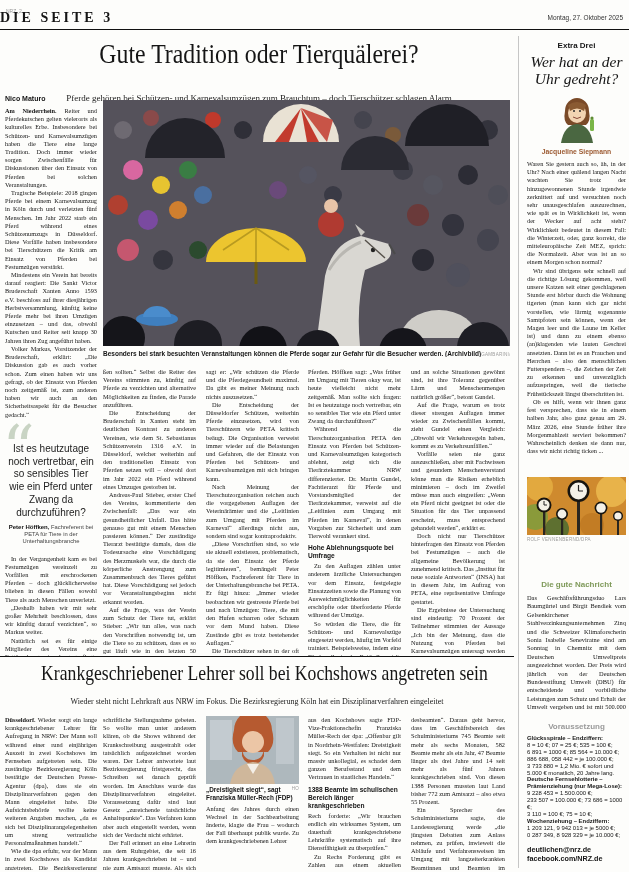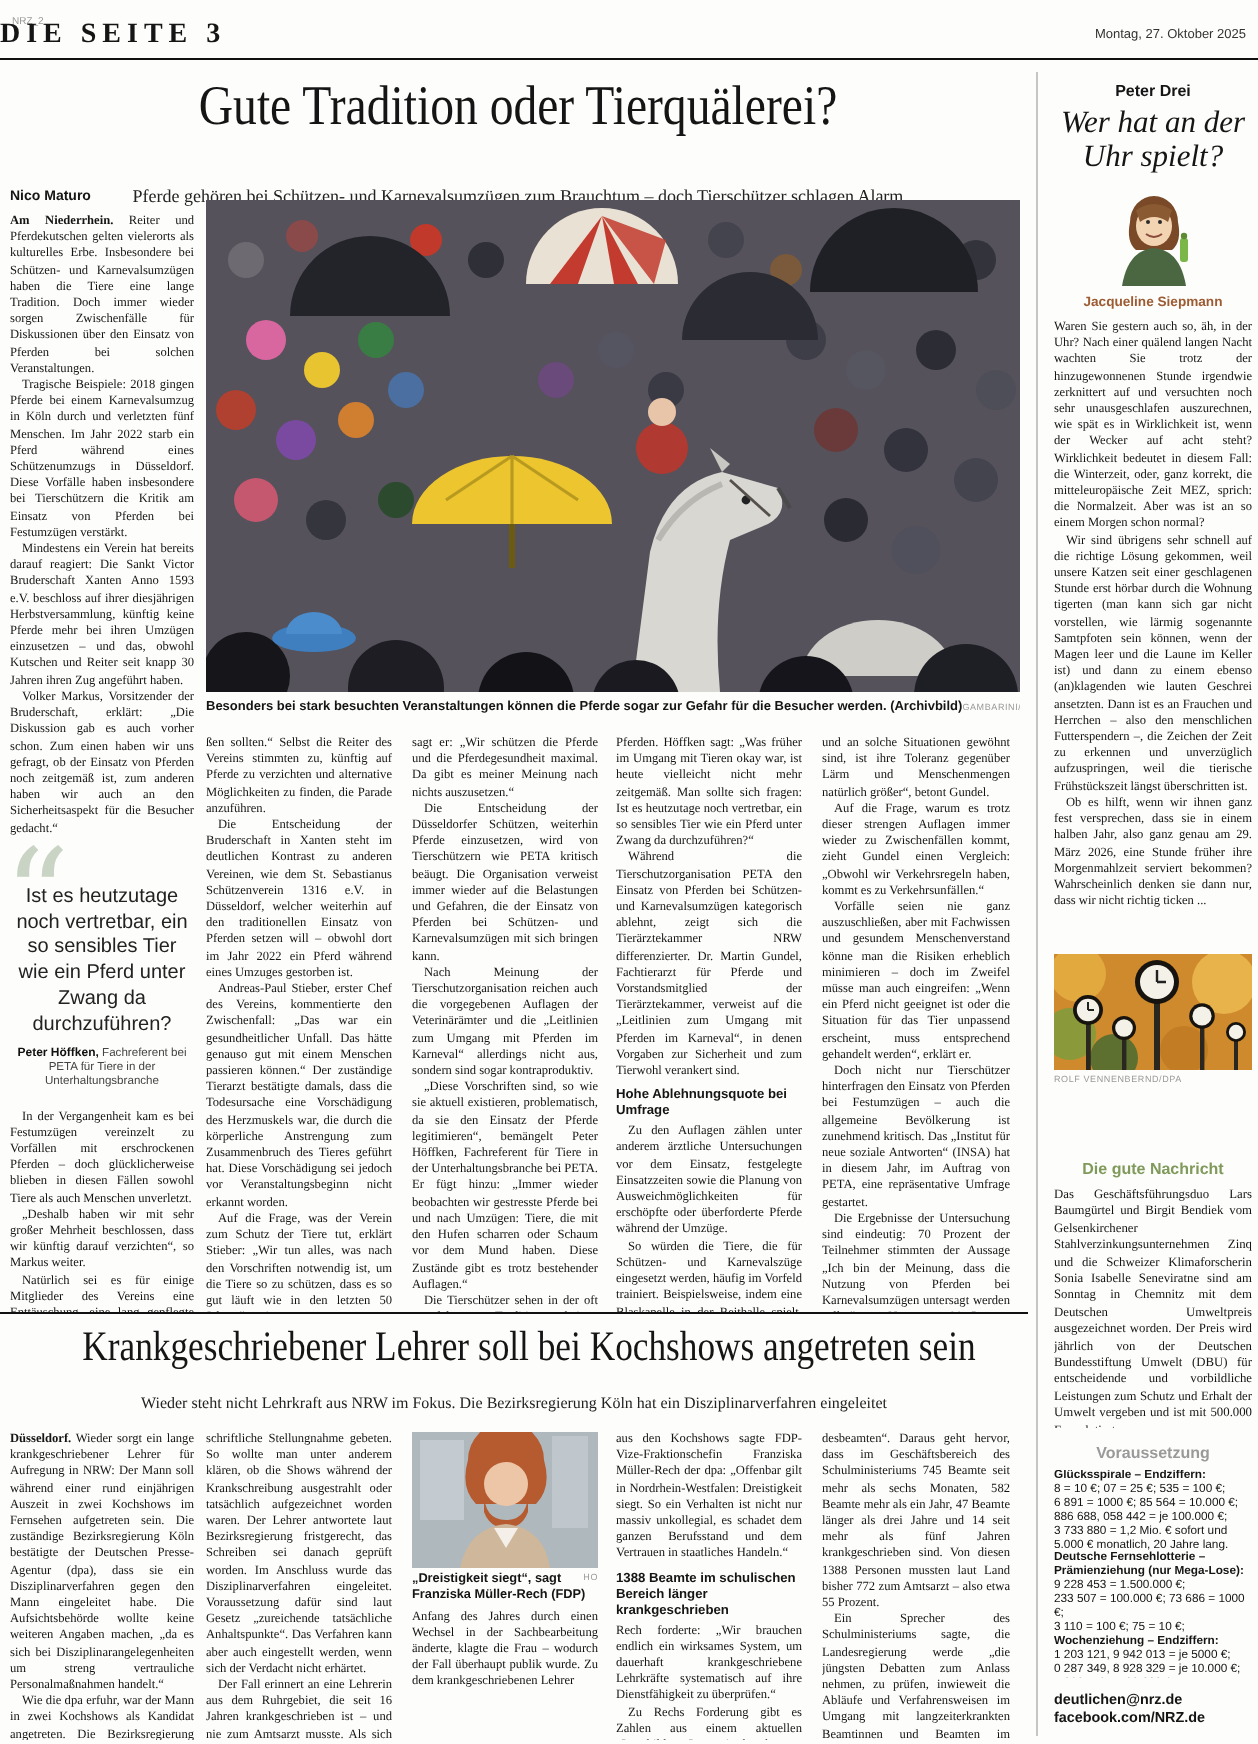--- a/index.html
+++ b/index.html
@@ -257,22 +257,22 @@
     <div>
         <p>Rech forderte: „Wir brauchen endlich ein wirksames System, um dauerhaft krankgeschriebene Lehrkräfte systematisch auf ihre Dienstfähigkeit zu überprüfen.“</p>
         <p>Zu Rechs Forderung gibt es Zahlen aus einem aktuellen „Lagebild zu Langzeiterkrankungen bei Lan-</p>
       </div>
   </div>
   <div id="b-col5" class="colbase">
       <p>desbeamten“. Daraus geht hervor, dass im Geschäftsbereich des Schulministeriums 745 Beamte seit mehr als sechs Monaten, 582 Beamte mehr als ein Jahr, 47 Beamte länger als drei Jahre und 14 seit mehr als fünf Jahren krankgeschrieben sind. Von diesen 1388 Personen mussten laut Land bisher 772 zum Amtsarzt – also etwa 55 Prozent.</p>
       <p>Ein Sprecher des Schulministeriums sagte, die Landesregierung werde „die jüngsten Debatten zum Anlass nehmen, zu prüfen, inwieweit die Abläufe und Verfahrensweisen im Umgang mit langzeiterkrankten Beamtinnen und Beamten im Interesse aller Beteiligten optimiert werden können“. dpa</p>
     </div>
 
-  <div id="x-kicker" class="sb">Peter Drei</div>
-  <div id="x-title" class="sb">Wer hat an der Uhr spielt?</div>
+  <div id="x-kicker" class="sb">Extra Drei</div>
+  <div id="x-title" class="sb">Wer hat an der Uhr gedreht?</div>
   <div id="x-illo" class="sb">
     <svg viewBox="0 0 60 48" width="60" height="48">
       <path d="M18 16 a12 13 0 0 1 24 0 q2 10 -3 14 l-18 0 q-5 -4 -3 -14 Z" fill="#7a4a28"></path>
       <ellipse cx="30" cy="18" rx="9" ry="10" fill="#f2d4b2"></ellipse>
       <circle cx="27" cy="16" r="1" fill="#2a2a2a"></circle>
         <circle cx="33" cy="16" r="1" fill="#2a2a2a"></circle>
       <path d="M26 22 q4 3 8 0" stroke="#8a4a3a" stroke-width="1" fill="none"></path>
       <path d="M21 10 q9 -6 18 0 l-2 6 q-7 -5 -14 0 Z" fill="#8a5a32"></path>
       <path d="M14 48 Q17 30 30 29 Q43 30 46 48 Z" fill="#4a6741"></path>
       <rect x="43" y="24" width="4" height="12" rx="1.5" fill="#7ab648"></rect>

